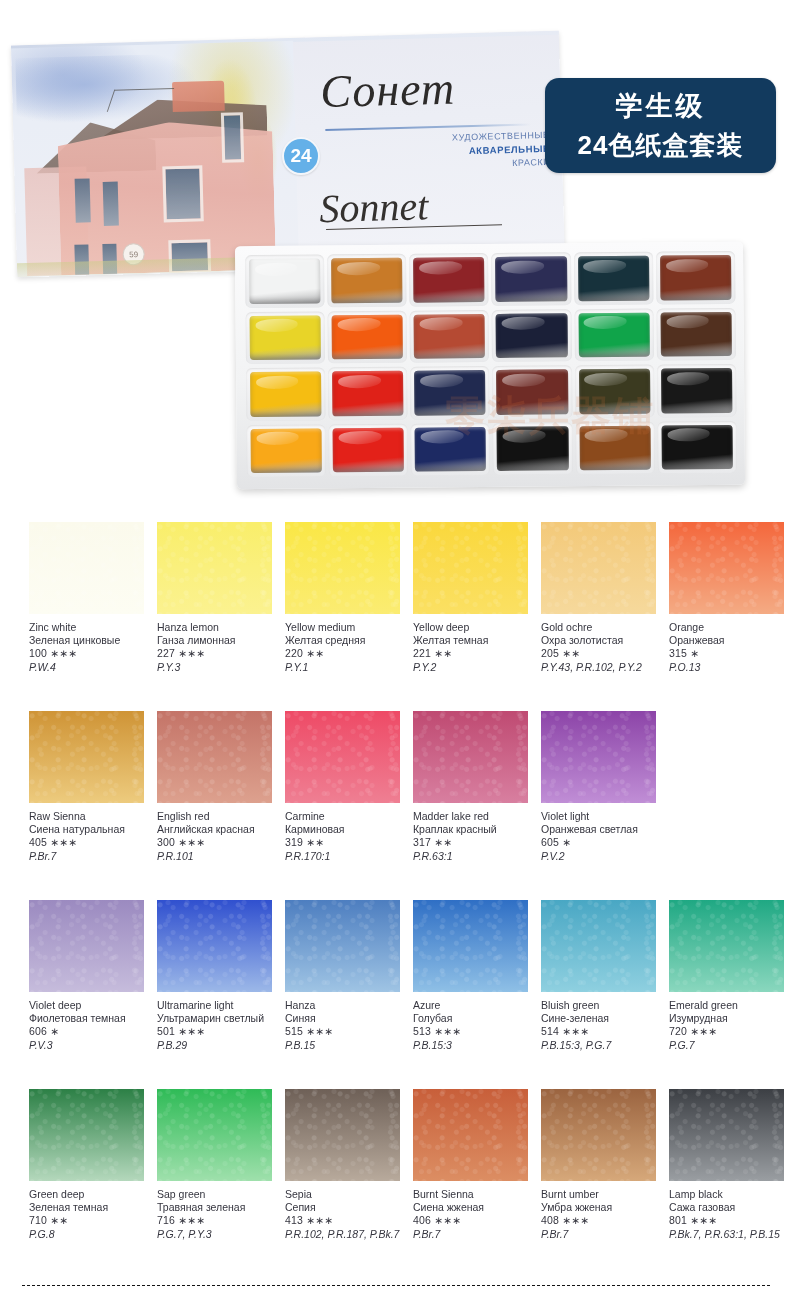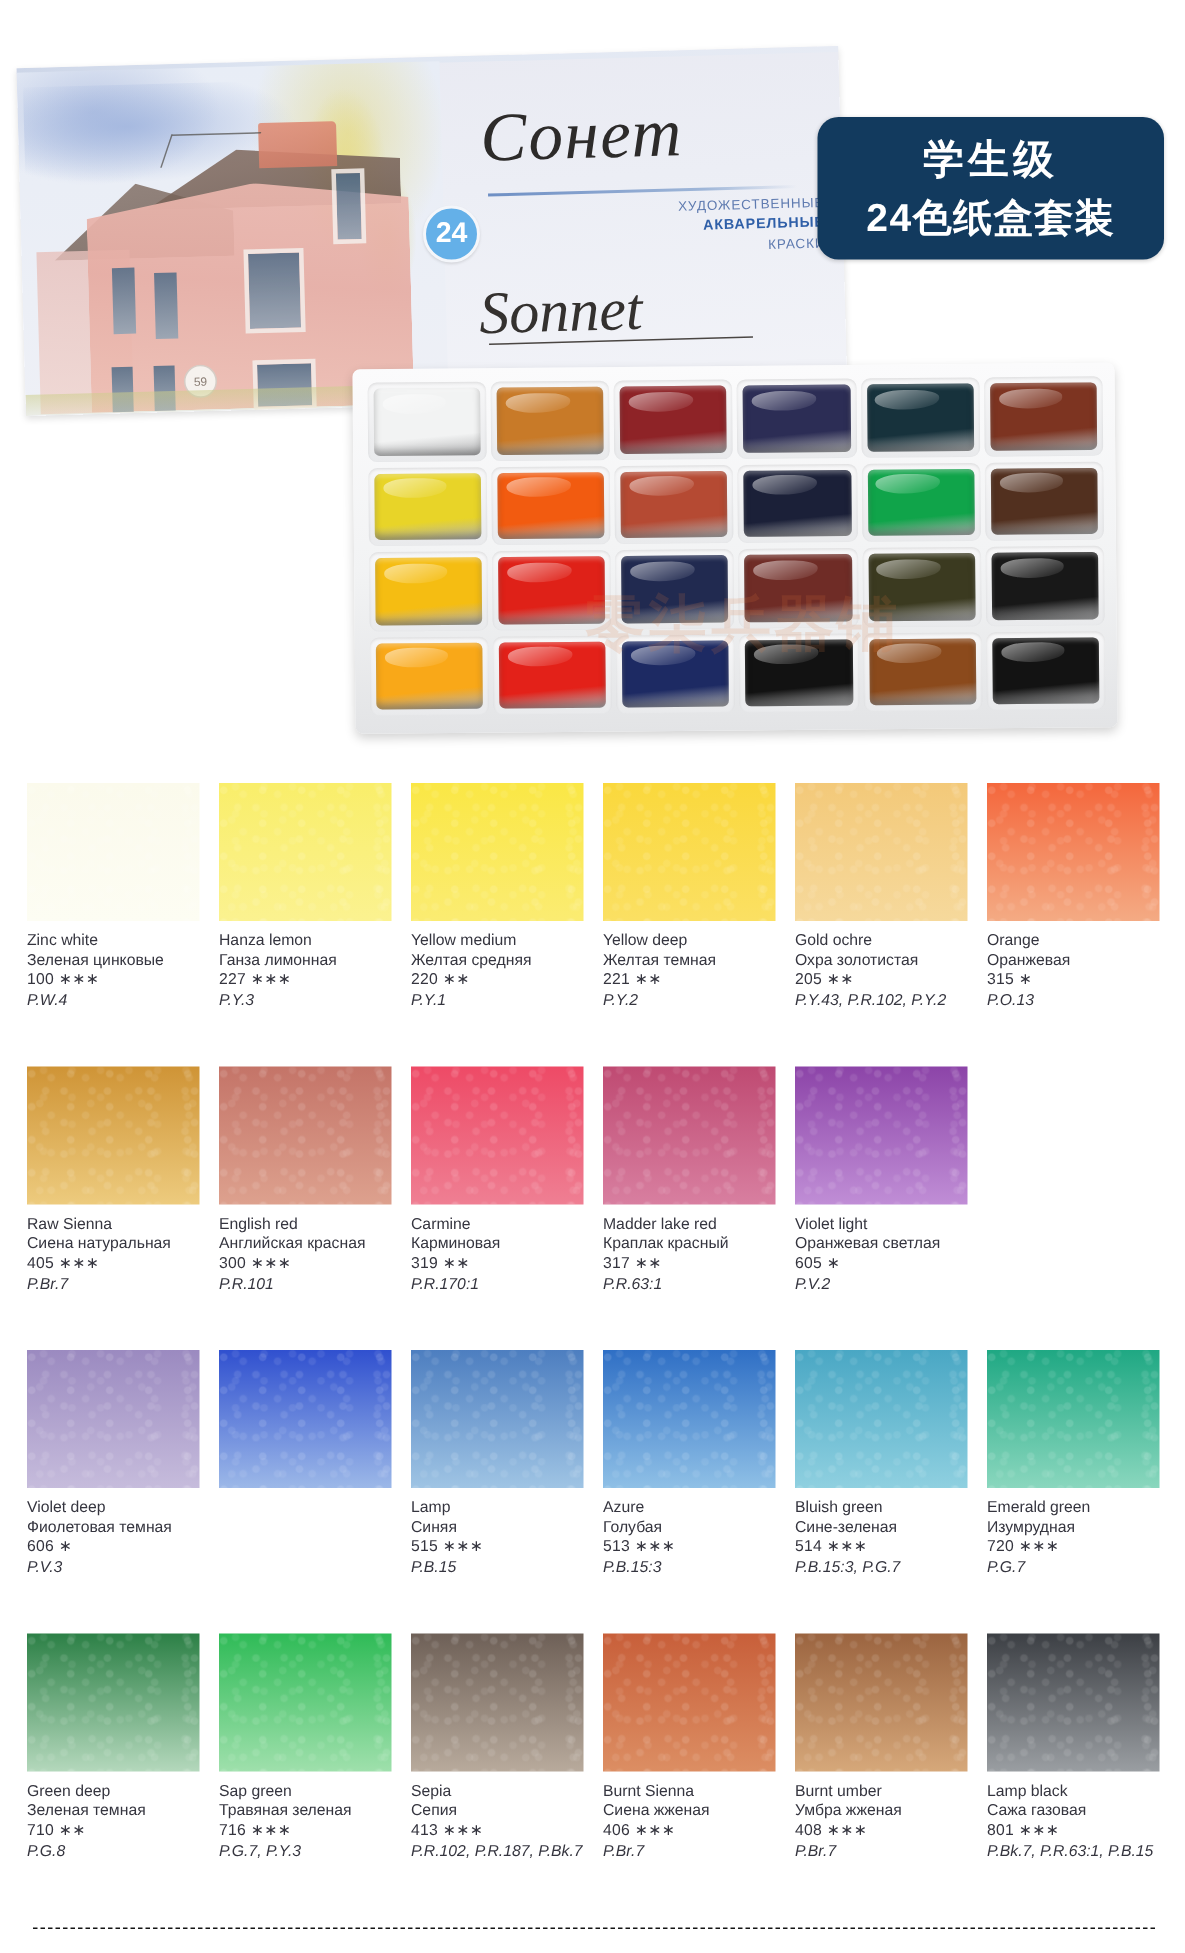--- a/index.html
+++ b/index.html
@@ -229,21 +229,21 @@
   }
 
   
   .swatches {
     position:absolute;
     left:0; top:508px;
     width:790px; height:760px;
   }
   .srow {
     position:absolute;
-    left:4px;
+    left:15px;
     width:710px;
     display:grid;
     grid-template-columns: repeat(6, 128px);
     padding-left: 14px;
   }
   .srow.r1 { top: 14px; }
   .srow.r2 { top: 203px; }
   .srow.r3 { top: 392px; }
   .srow.r4 { top: 581px; }
 
@@ -281,20 +281,21 @@
     position:absolute;
     left:390px; top:388px;
     width:320px; height:70px;
     font-size:40px;
     font-weight:bold;
     color: rgba(215,120,60,.16);
     letter-spacing: 2px;
     pointer-events:none;
     white-space:nowrap;
     z-index: 7;
+    text-align: center;
   }
 
   
   .divider {
     position:absolute;
     left:22px; top:1285px;
     width:748px;
     border-top: 1.6px dashed #141414;
   }
 </style>
@@ -562,27 +563,33 @@
             <div class="en">Violet deep</div>
             <div class="ru">Фиолетовая темная</div>
             <div class="num">606 ∗</div>
             <div class="pig">P.V.3</div>
           </div>
         </div>
         <div class="scell">
           <div class="swatch" style="background: linear-gradient(rgb(48, 80, 207) 0%, rgb(156, 184, 232) 100%);">
             <div class="grain"></div>
           </div>
+          <div class="sinfo">
+            <div class="en">Ultramarine light</div>
+            <div class="ru">Ультрамарин светлый</div>
+            <div class="num">501 ∗∗∗</div>
+            <div class="pig">P.B.29</div>
+          </div>
         </div>
         <div class="scell">
           <div class="swatch" style="background: linear-gradient(rgb(77, 126, 192) 0%, rgb(159, 196, 228) 100%);">
             <div class="grain"></div>
           </div>
           <div class="sinfo">
-            <div class="en">Lamp</div>
+            <div class="en">Hanza</div>
             <div class="ru">Синяя</div>
             <div class="num">515 ∗∗∗</div>
             <div class="pig">P.B.15</div>
           </div>
         </div>
         <div class="scell">
           <div class="swatch" style="background: linear-gradient(rgb(47, 111, 197) 0%, rgb(143, 192, 230) 100%);">
             <div class="grain"></div>
           </div>
           <div class="sinfo">

